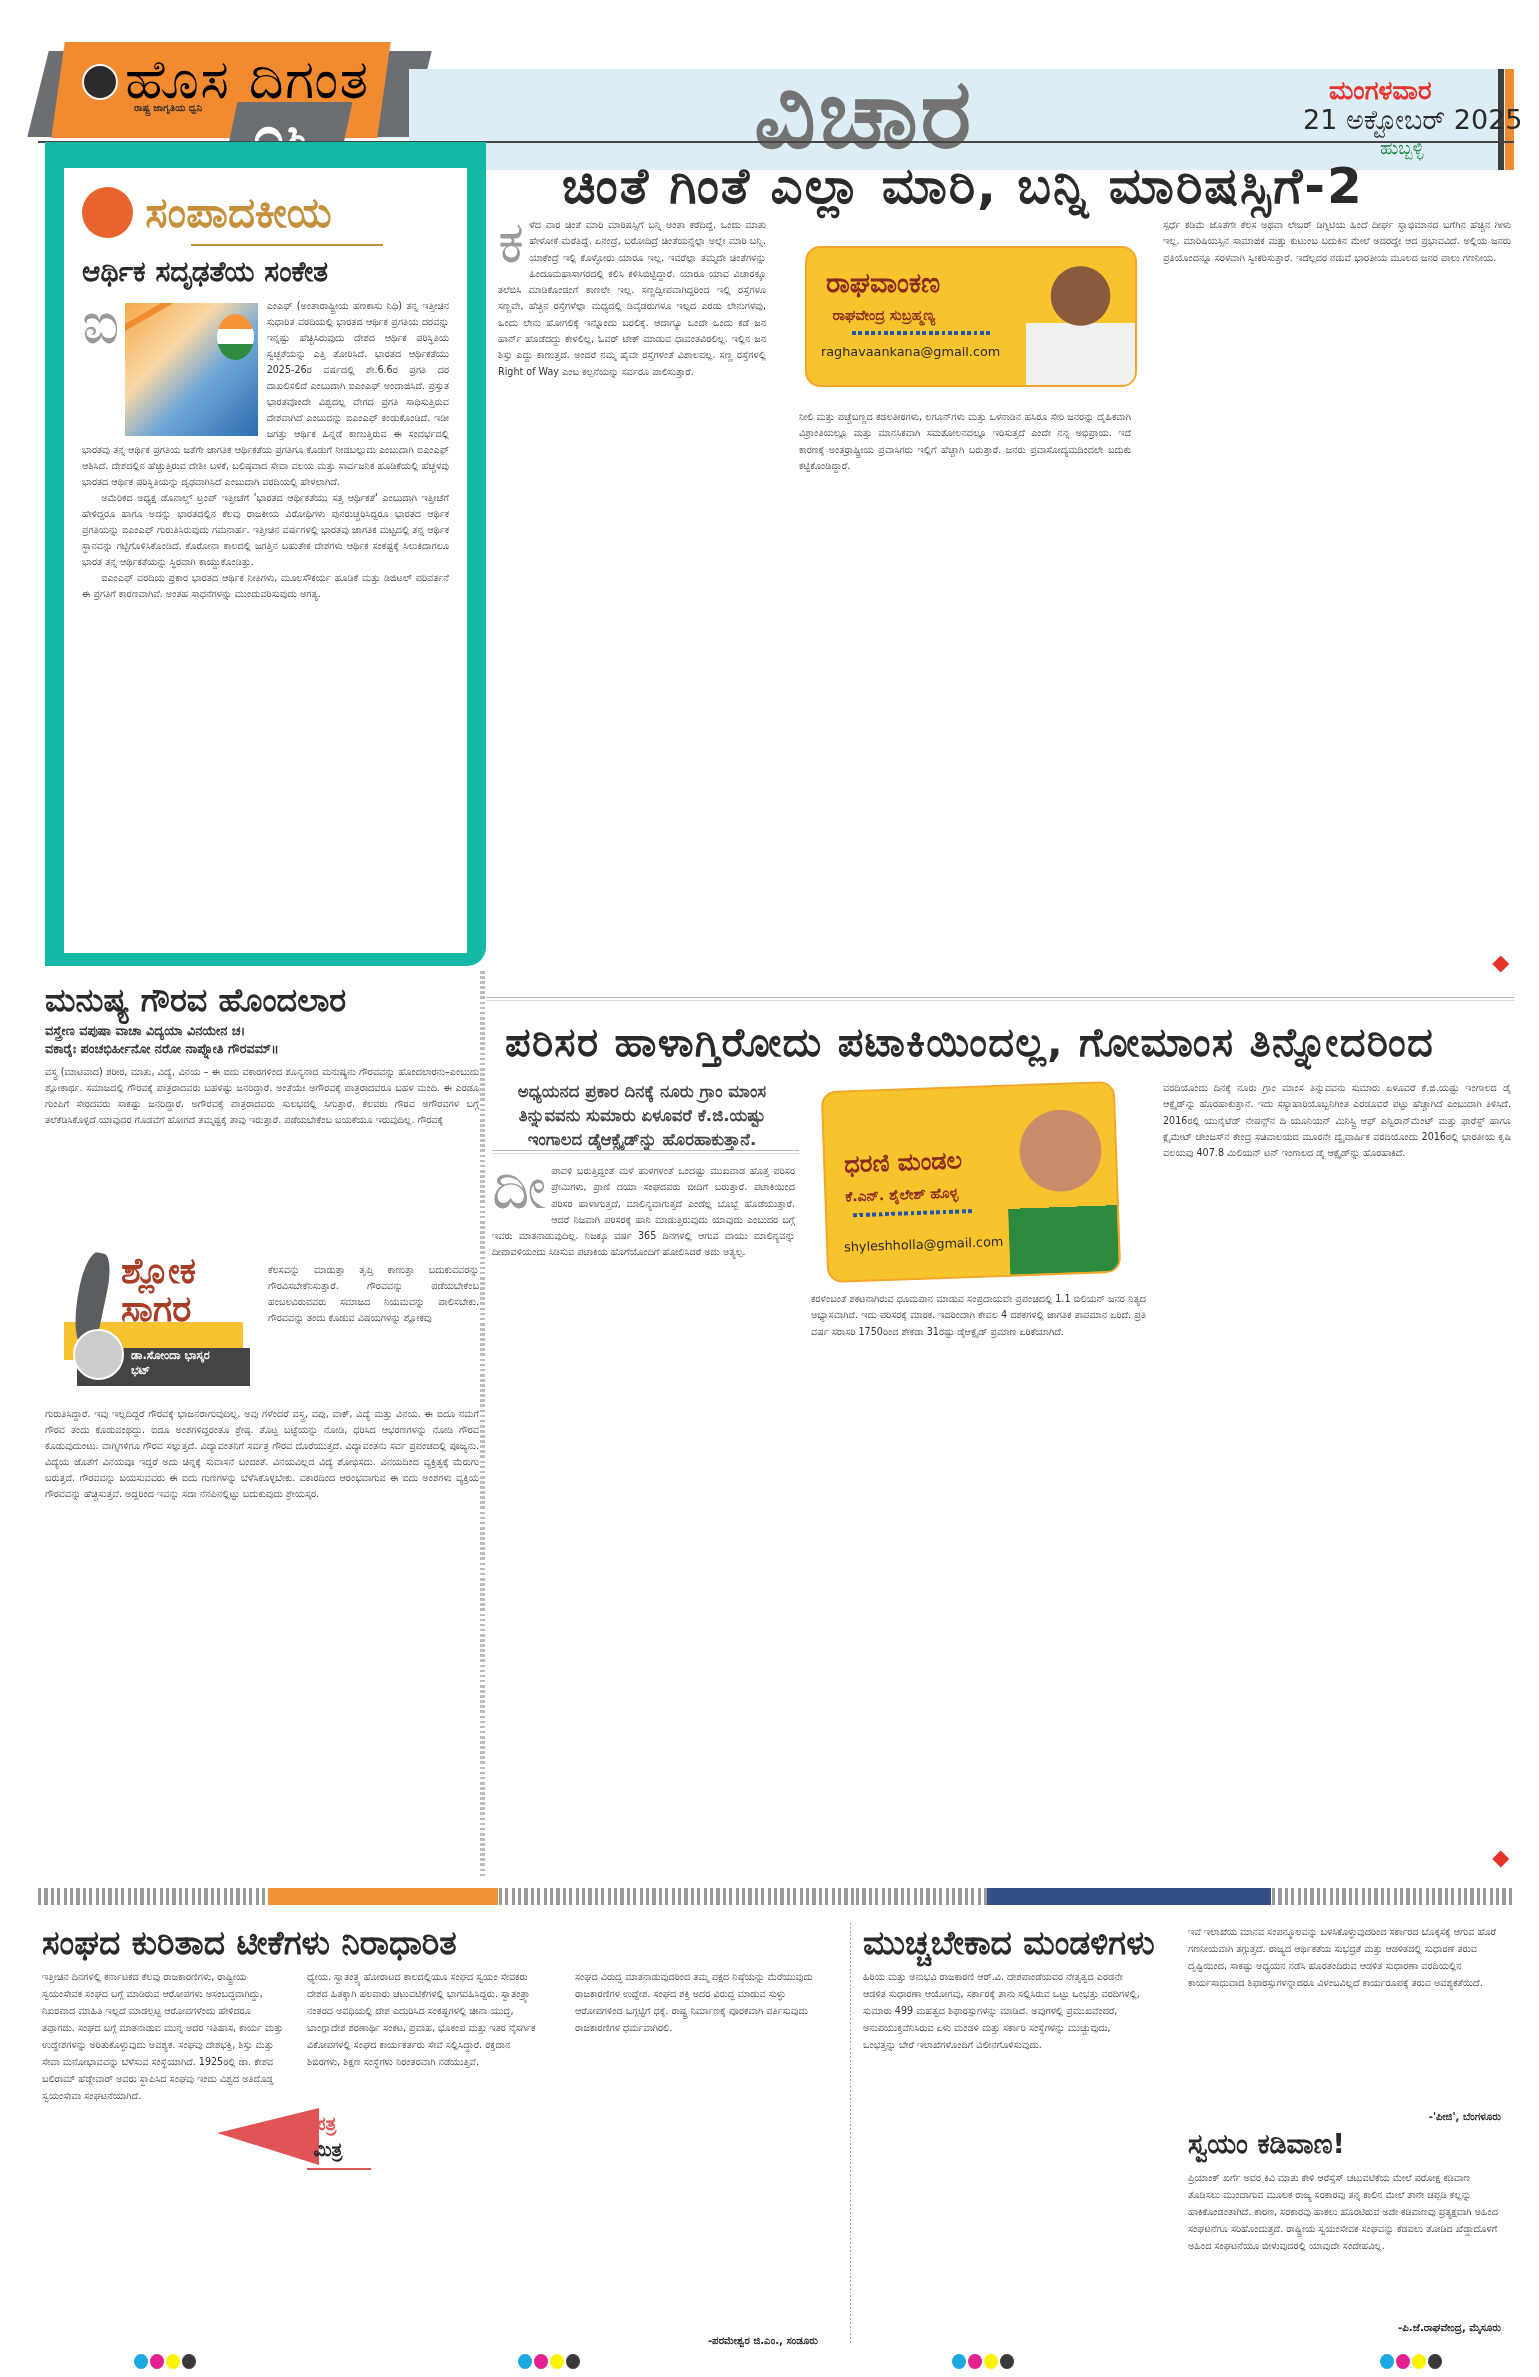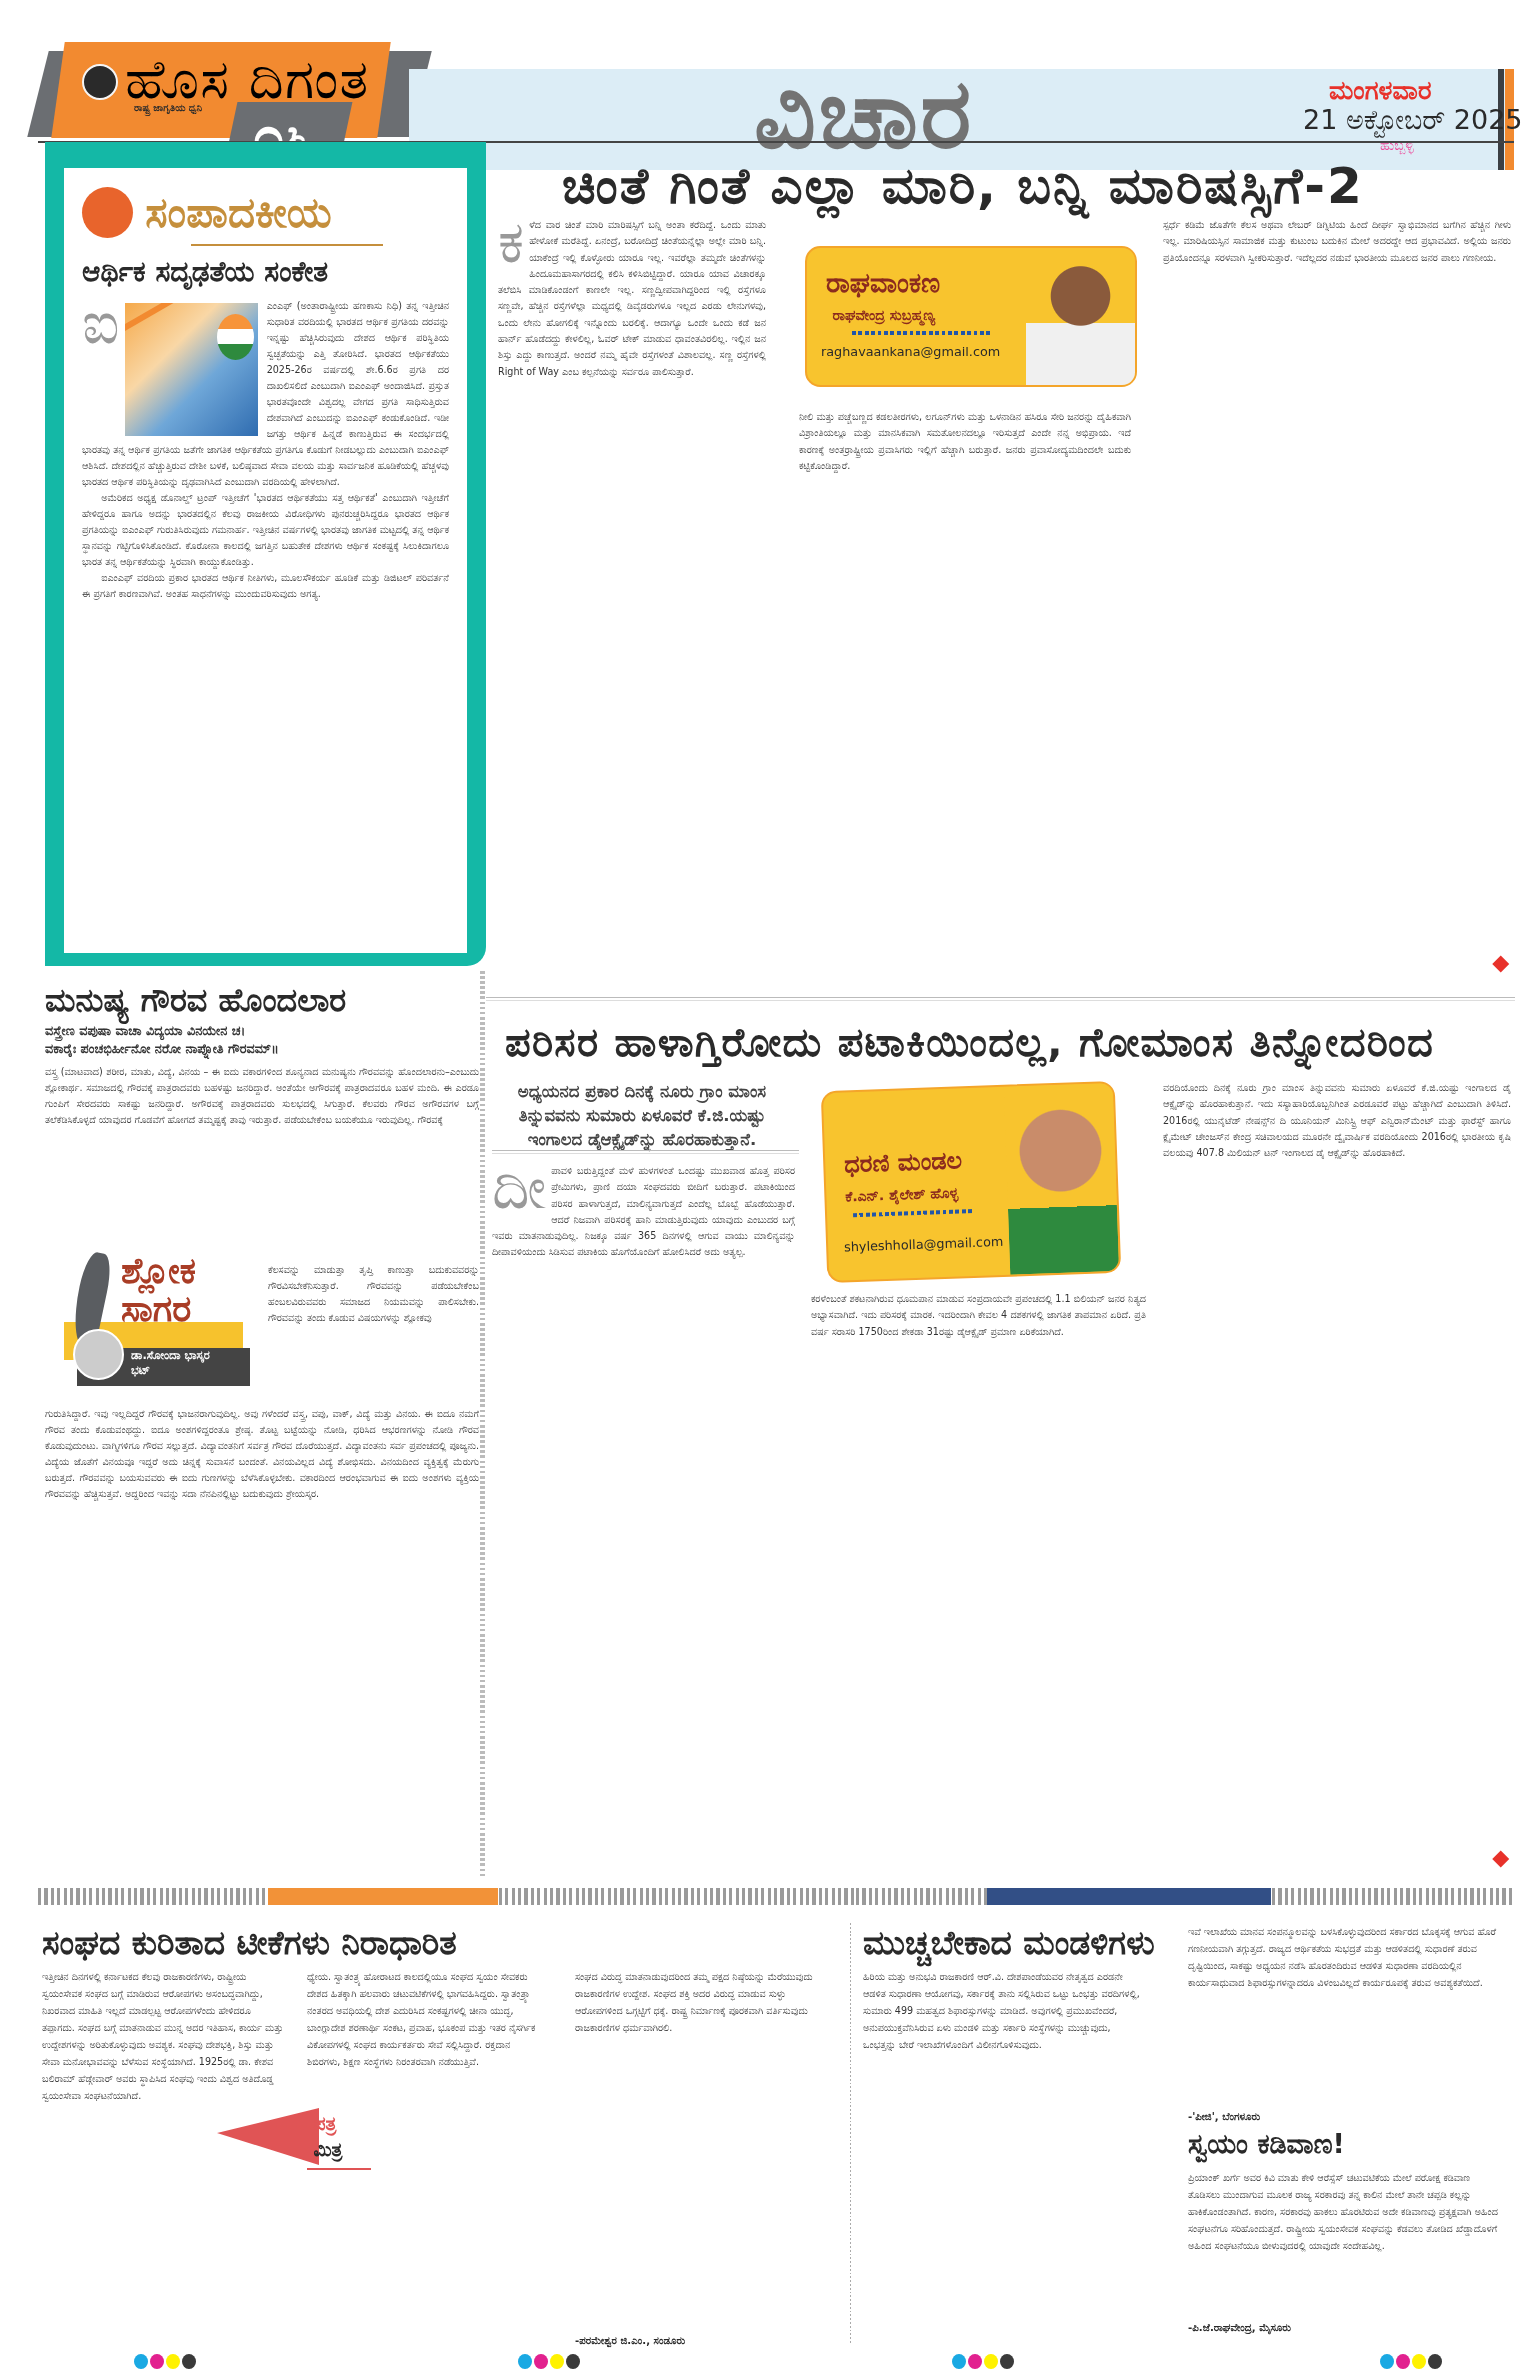--- a/index.html
+++ b/index.html
@@ -13,21 +13,21 @@
 .mast-logo{left:82px;top:64px;width:36px;height:36px;border-radius:50%;background:#2a2a2a;border:2.6px solid #f5f5f5}
 .mast-tag{left:134px;top:102px;font-size:9.6px;color:#2a2a2a;font-weight:bold}
 .pg-box{left:230px;top:102px;width:115px;height:70px;background:#6b6e72;transform:skewX(-12deg)}
 .pg-num{left:252px;top:102px;color:#fff;font-size:59px;font-weight:bold}
 .band{left:409px;top:69px;width:1102px;height:101px;background:#dcedf6}
 .band-bar{left:1505px;top:69px;width:9px;height:101px;background:#f28a30}
 .band-bar2{left:1498px;top:69px;width:6.4px;height:101px;background:#3b3f44}
 .section-title{left:754px;top:58px;font-size:96px;font-weight:bold;color:#737373;letter-spacing:2.6px}
 .day{left:1329px;top:75px;color:#e8312a;font-weight:bold;font-size:25.6px}
 .date{left:1303px;top:104px;font-size:27px;color:#2a2a2a}
-.city{left:1380px;top:137px;font-size:14px;color:#ec4899}
+.city{left:1380px;top:137px;font-size:18px;color:#15803d}
 .head-rule{left:38px;top:141px;width:1476px;height:1.9px;background:#444}
 
 
 .ed-box{left:45px;top:142px;width:441px;height:824px;background:#14b8a6;border-radius:0 0 19px 0;padding:25.6px 19px 12.8px 19px}
 .ed-inner{background:#fff;width:100%;height:100%;padding:19px 18px;position:relative}
 .ed-logo{width:51px;height:51px;border-radius:50%;background:#e8642c;display:inline-block;vertical-align:middle}
 .ed-brand{font-size:42px;font-weight:bold;color:#c58f3c;display:inline-block;vertical-align:middle;margin-left:9px}
 .ed-orn{height:1.9px;width:192px;background:#c58f3c;margin:6.4px auto 9px 109px}
 .ed-head{font-size:28px;font-weight:bold;color:#2a2a2a;margin-bottom:9px}
 .body-text{font-size:9.6px;line-height:16px;text-align:justify;color:#333}
@@ -64,21 +64,21 @@
 
 .a2-title{left:505px;top:1019px;font-size:40px;font-weight:bold;color:#2a2a2a;letter-spacing:1.3px;white-space:nowrap}
 .pullq{font-size:16.6px;font-weight:bold;line-height:24px;color:#444;text-align:center}
 
 
 .stripe{height:16.6px;background:repeating-linear-gradient(90deg,#9a9a9a 0 3.2px,#fff 3.2px 6.4px)}
 .stripe-orange{height:16.6px;background:#f29238}
 .stripe-blue{height:16.6px;background:#324f86}
 .bot-head{font-size:33px;font-weight:bold;color:#2a2a2a}
 .letters{font-size:9.6px;line-height:17px;color:#333}
-.sign{font-weight:bold;font-size:10.2px;margin-top:2.6px}
+.sign{font-weight:bold;text-align:right;font-size:10.2px;margin-top:2.6px}
 .cmyk span{display:inline-block;width:14px;height:15.3px;border-radius:50%;margin-right:1.9px}
 .plane{left:217px;top:2108px;width:121px;height:58px}
 .plane .tri{position:absolute;left:0;top:0;width:0;height:0;border-top:25.6px solid transparent;border-right:102px solid #e05455;border-bottom:32px solid transparent}
 .mitra-box{left:307px;top:2112px;width:64px;height:58px;border-bottom:2.6px solid #e05455}
 .mitra-1{position:absolute;left:6.4px;top:0;font-size:19px;font-weight:bold;color:#e05455}
 .mitra-2{position:absolute;left:6.4px;top:25.6px;font-size:19px;font-weight:bold;color:#2a2a2a}
 .vdots{width:1.3px;background:repeating-linear-gradient(#aaa 0 1.9px,transparent 1.9px 3.8px)}
 </style>
 </head>
 <body>

